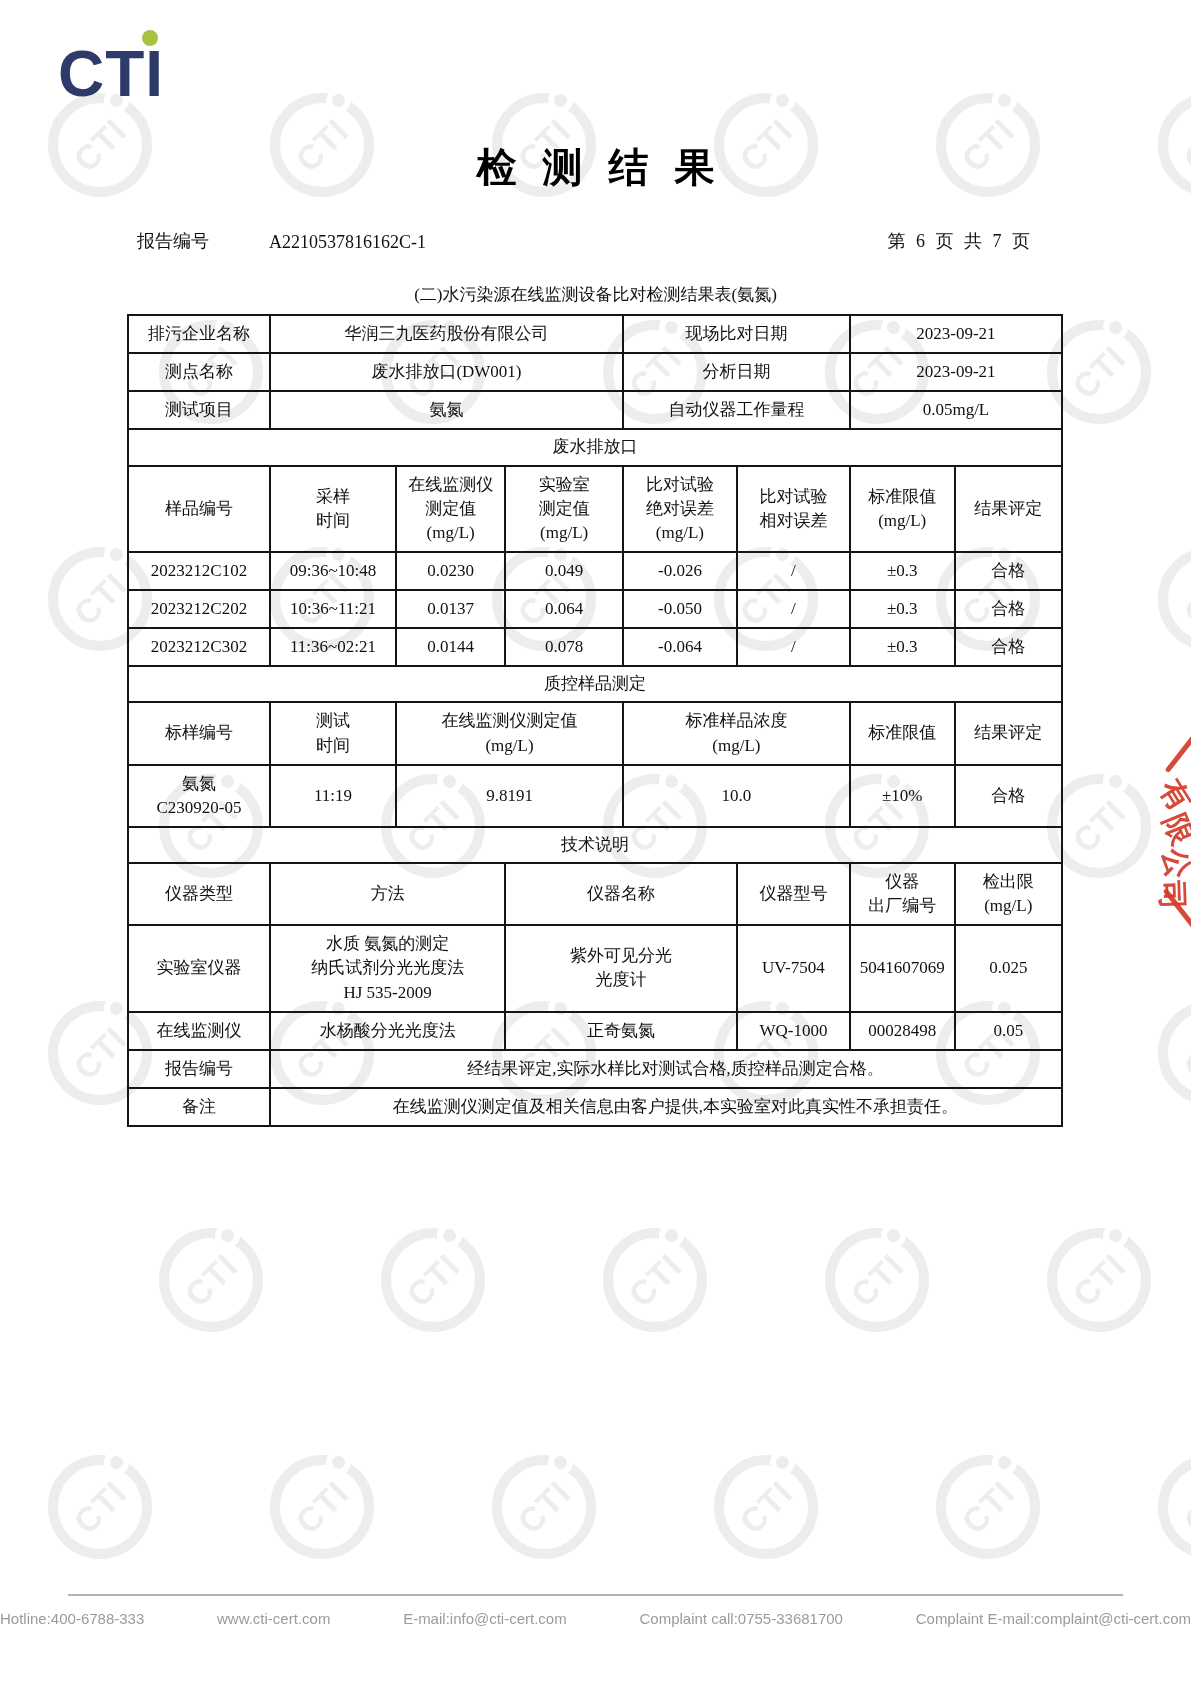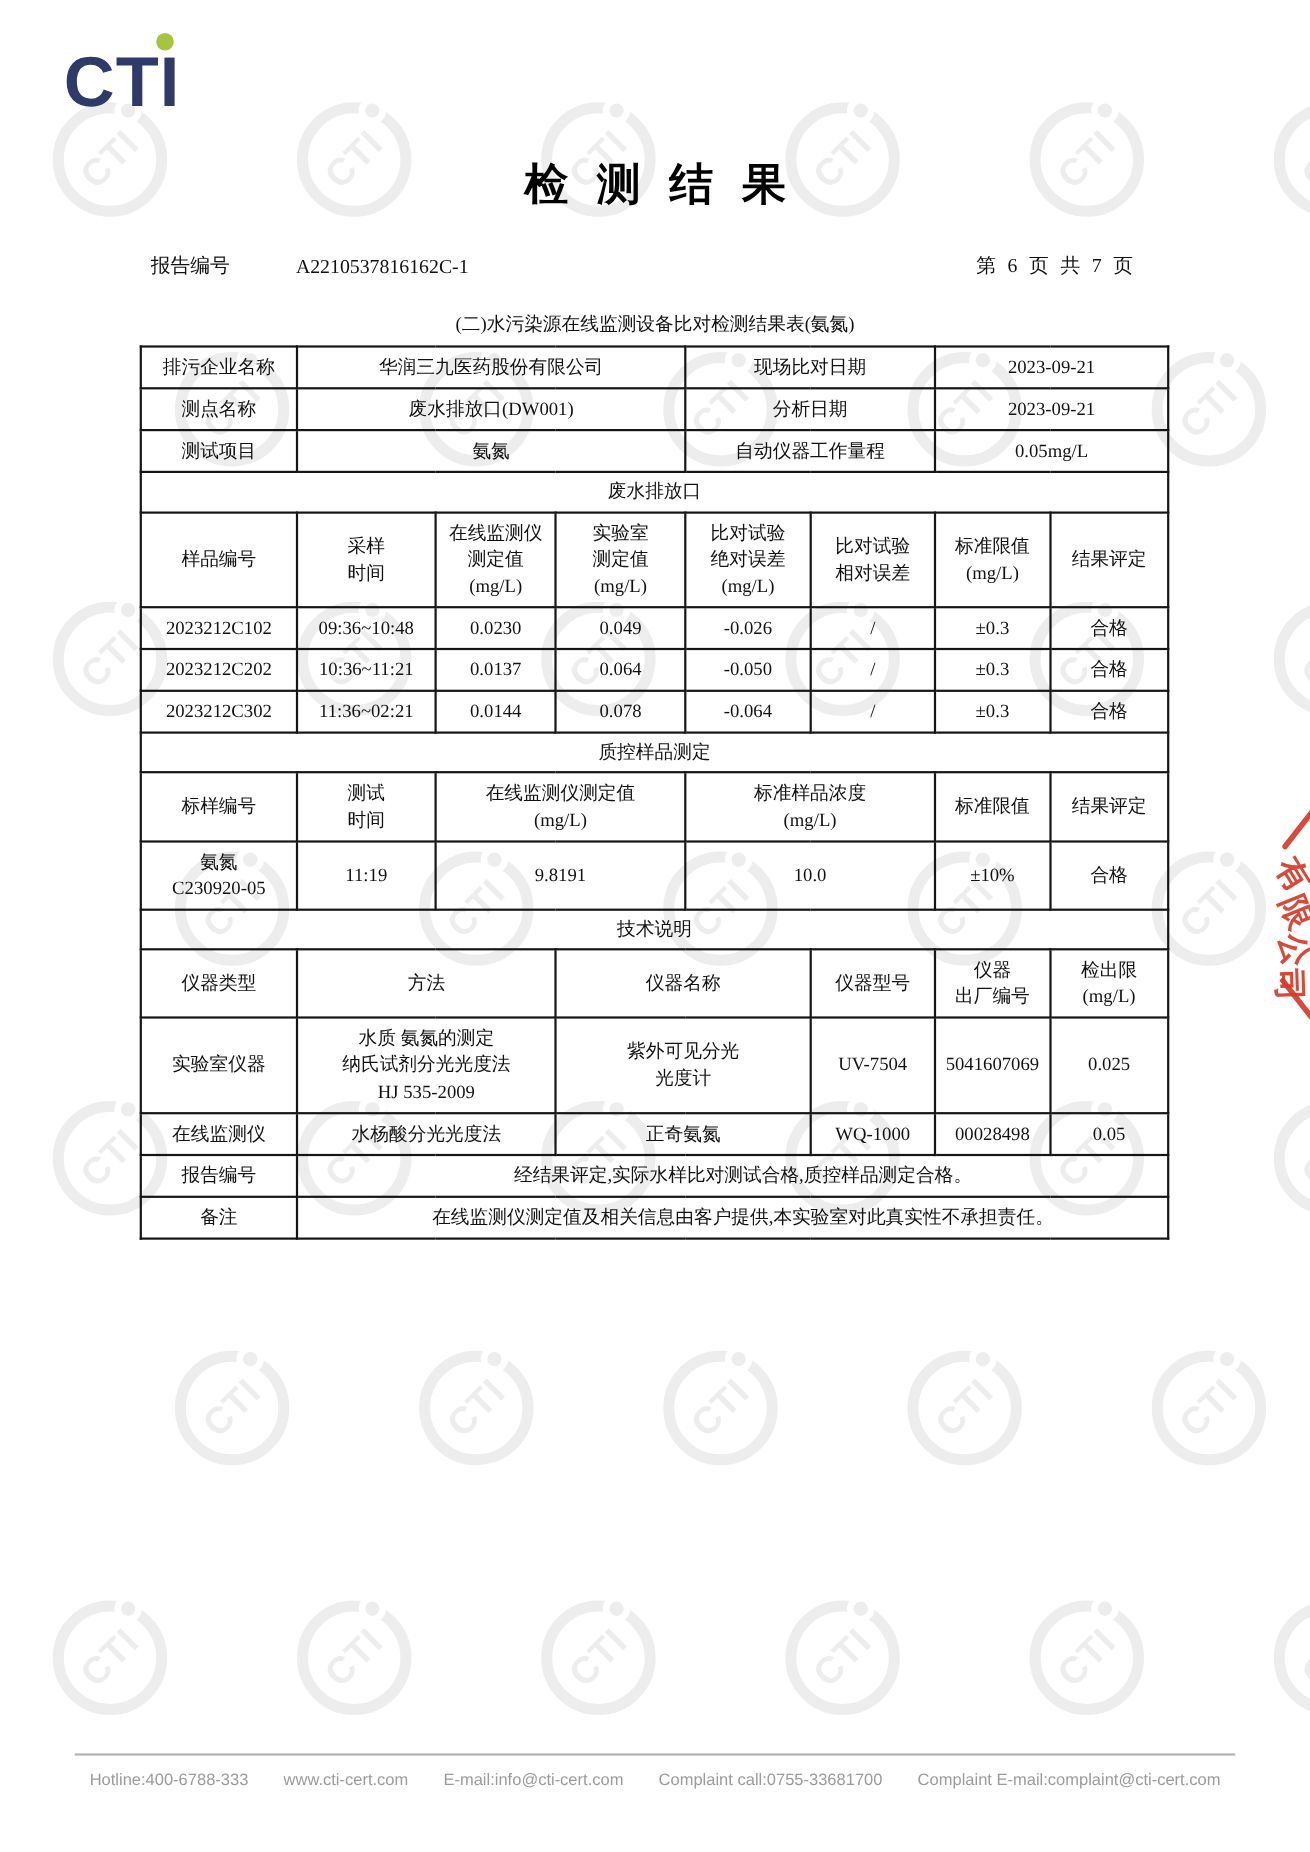--- a/index.html
+++ b/index.html
@@ -43,21 +43,21 @@
   .main-table td.bar { padding:5px 3px; }
   .main-table td.txt-left { text-align:center; padding-left:22px; }
   
   .stamp { position:absolute; z-index:2; left:1140px; top:735px; width:51px; height:205px;
            pointer-events:none; }
   .stamp-char { position:absolute; font-weight:700; font-size:30px; color:#d43b2a; opacity:.92; }
   .stamp-line { position:absolute; width:66px; height:5px; background:#d43b2a; border-radius:3px; opacity:.92; }
   
   .footer { position:absolute; z-index:1; left:0; right:0; top:1594px; }
   .footer-line { height:2px; background:#b3b3b3; margin:0 68px; }
-  .footer-items { display:flex; justify-content:center; gap:32px; margin-top:14px;
+  .footer-items { display:flex; justify-content:space-between; gap:32px; margin-top:14px;
                   font-family:"Liberation Sans",sans-serif; font-size:15px; color:#9b9b9b; }
 </style>
 </head>
 <body>
 
 <div class="page">
   <div id="wm-layer">
       <div class="wm" style="left: 48px; top: 93px;">
         <div class="wm-ring"></div>
         <div class="wm-txt">CTI</div>

